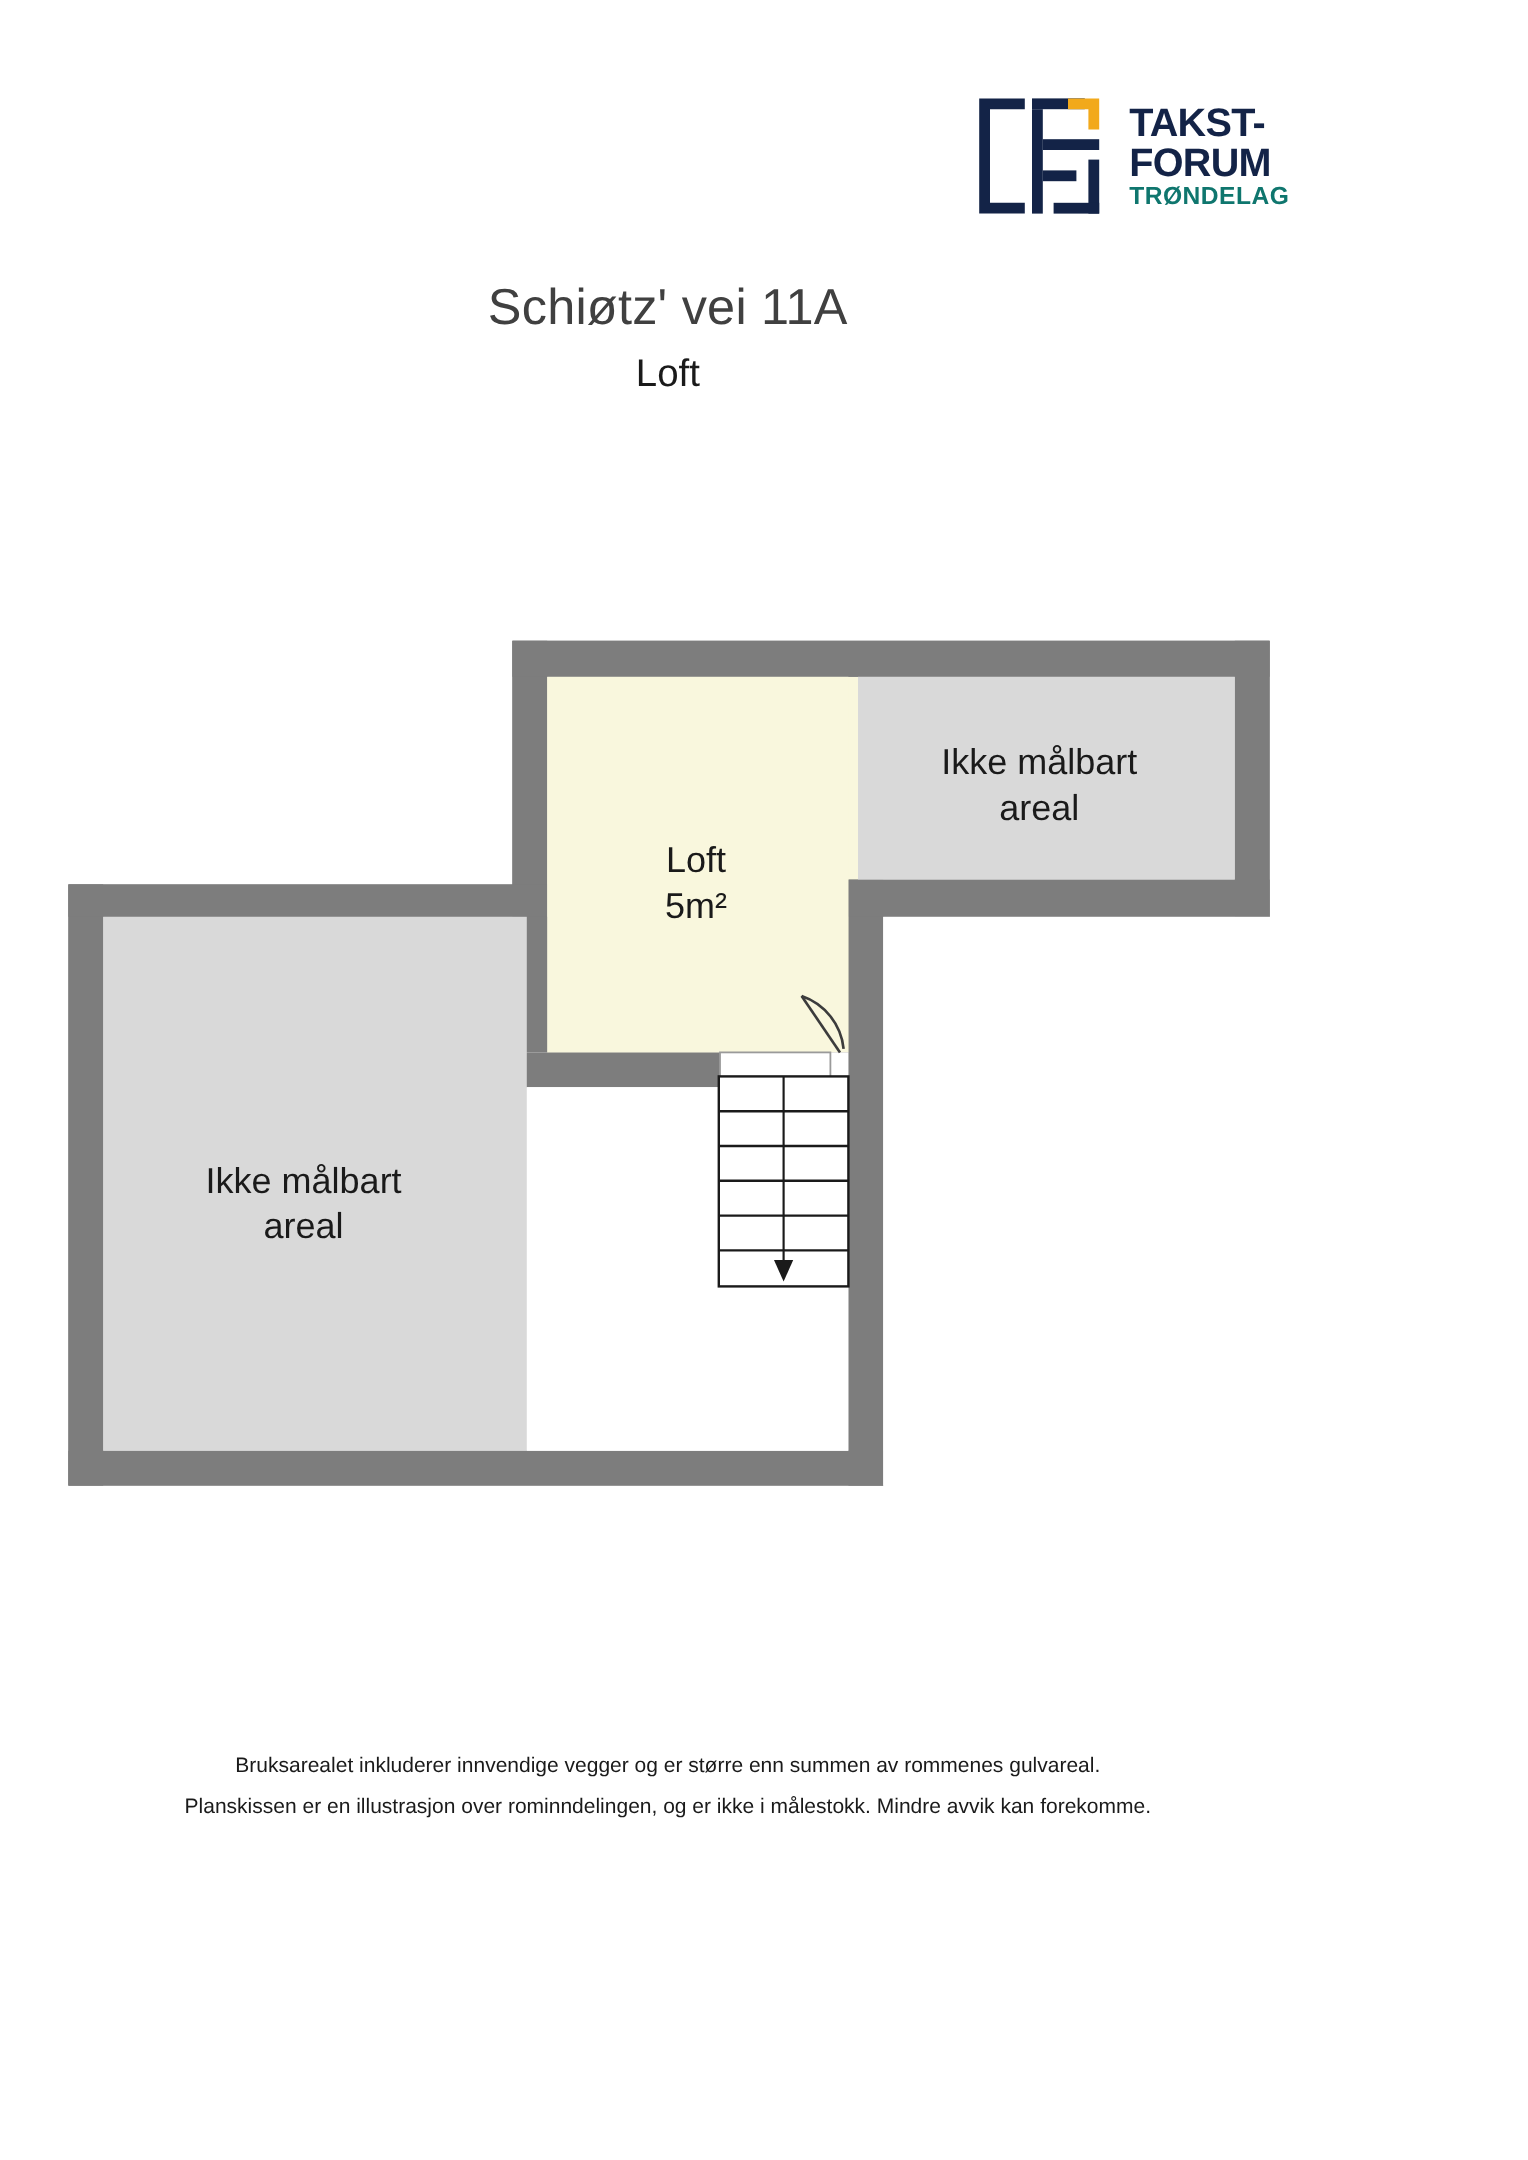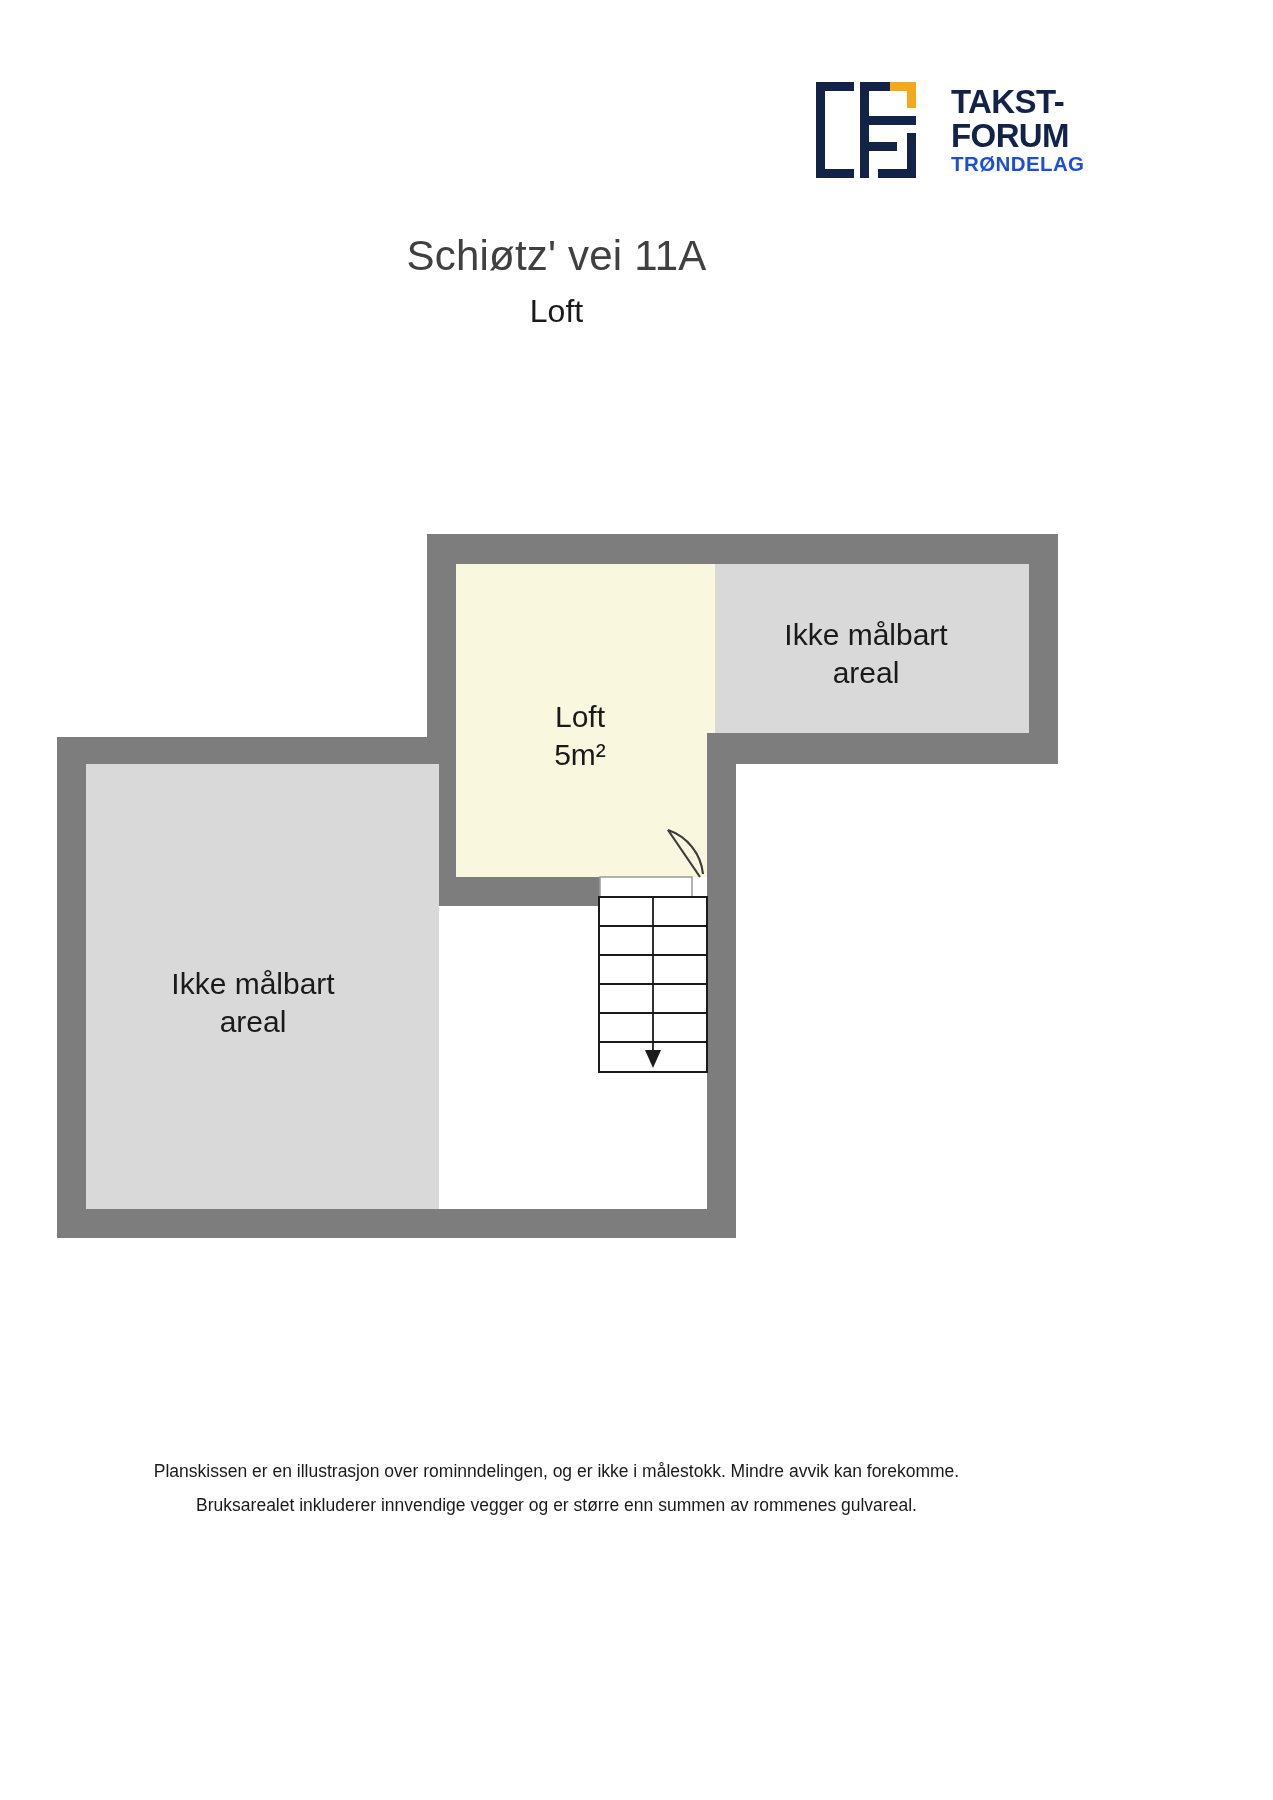--- a/index.html
+++ b/index.html
@@ -26,39 +26,39 @@
     display: flex;
     align-items: center;
   }
   #logo-mark {
     width: 108px;
     height: 104px;
     position: relative;
     flex: 0 0 auto;
   }
   #logo-text {
-    margin-left: 31px;
+    margin-left: 21px;
     display: flex;
     flex-direction: column;
     justify-content: center;
     line-height: 1.02;
   }
   #logo-text .lt1, #logo-text .lt2 {
     font-family: "Liberation Sans", sans-serif;
     font-weight: bold;
     font-size: 33px;
     letter-spacing: -0.6px;
     color: #132347;
   }
   #logo-text .lt3 {
     font-family: "Liberation Sans", sans-serif;
     font-weight: bold;
     font-size: 20.5px;
     letter-spacing: 0.4px;
-    color: #1d4ed8;
+    color: #0f766e;
     margin-top: 2px;
   }
 
   
   #doc-title {
     position: absolute;
     left: 0;
     top: 232px;
     width: 1113px;
     text-align: center;
@@ -218,15 +218,15 @@
   <text x="866" y="683" text-anchor="middle" font-family="Liberation Sans, sans-serif" font-size="30" fill="#1a1a1a">areal</text>
 
   <text x="580" y="727" text-anchor="middle" font-family="Liberation Sans, sans-serif" font-size="30" fill="#1a1a1a">Loft</text>
   <text x="580" y="765" text-anchor="middle" font-family="Liberation Sans, sans-serif" font-size="30" fill="#1a1a1a">5m²</text>
 
   <text x="253" y="994" text-anchor="middle" font-family="Liberation Sans, sans-serif" font-size="30" fill="#1a1a1a">Ikke målbart</text>
   <text x="253" y="1032" text-anchor="middle" font-family="Liberation Sans, sans-serif" font-size="30" fill="#1a1a1a">areal</text>
 </svg>
 
 <div id="footer">
+  <div>Bruksarealet inkluderer innvendige vegger og er større enn summen av rommenes gulvareal.</div>
   <div>Planskissen er en illustrasjon over rominndelingen, og er ikke i målestokk. Mindre avvik kan forekomme.</div>
-  <div>Bruksarealet inkluderer innvendige vegger og er større enn summen av rommenes gulvareal.</div>
 </div>
 
 </body></html>

